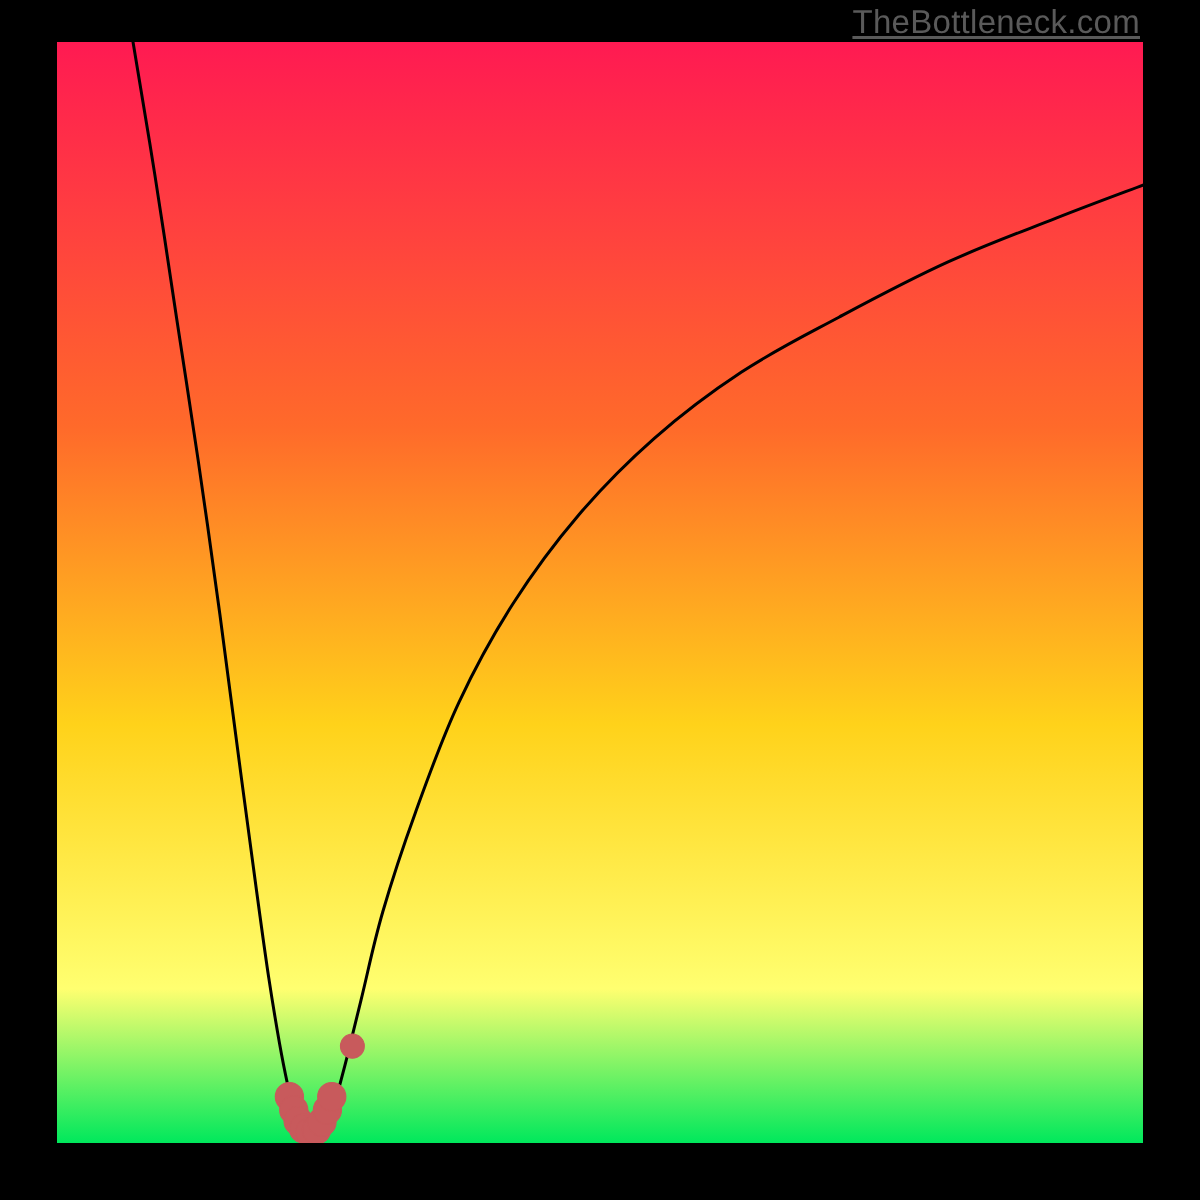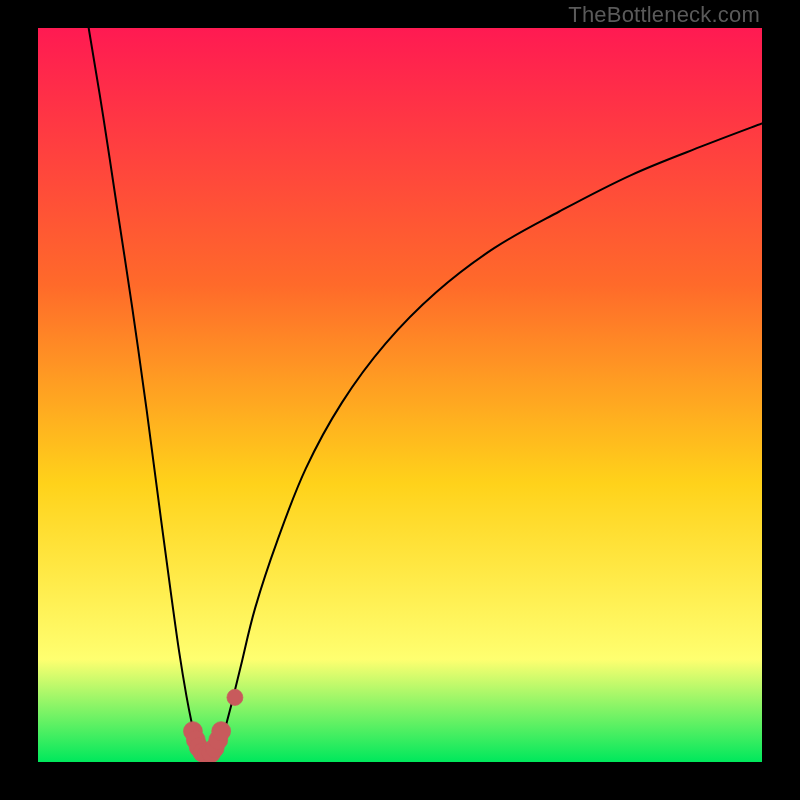--- a/index.html
+++ b/index.html
@@ -27,20 +27,21 @@
   }
   .watermark {
     position: absolute;
     top: 2px;
     right: 40px;
     font-family: Arial, Helvetica, sans-serif;
     font-size: 22px;
     font-weight: 500;
     color: #5a5a5a;
     letter-spacing: 0.2px;
+    text-decoration: underline;
   }
   svg { display: block; }
 </style>
 </head>
 <body>
 
 <div class="frame">
 
   <div class="plot">
     <svg viewBox="0 0 100 100" width="724" height="734" preserveAspectRatio="none">

